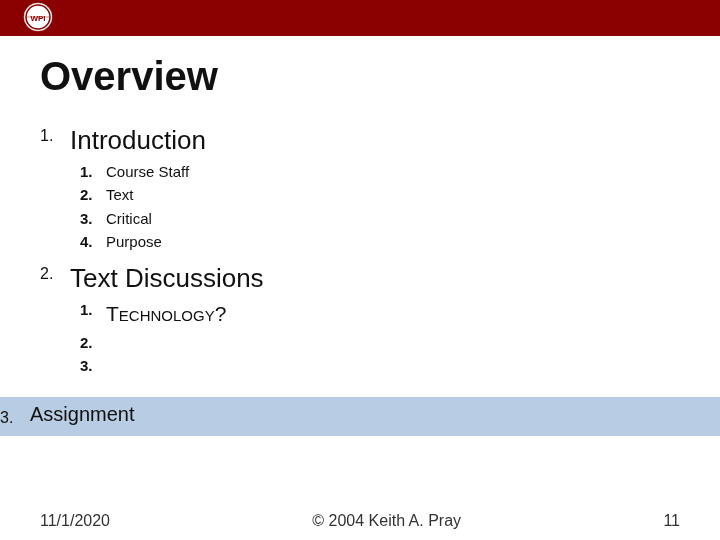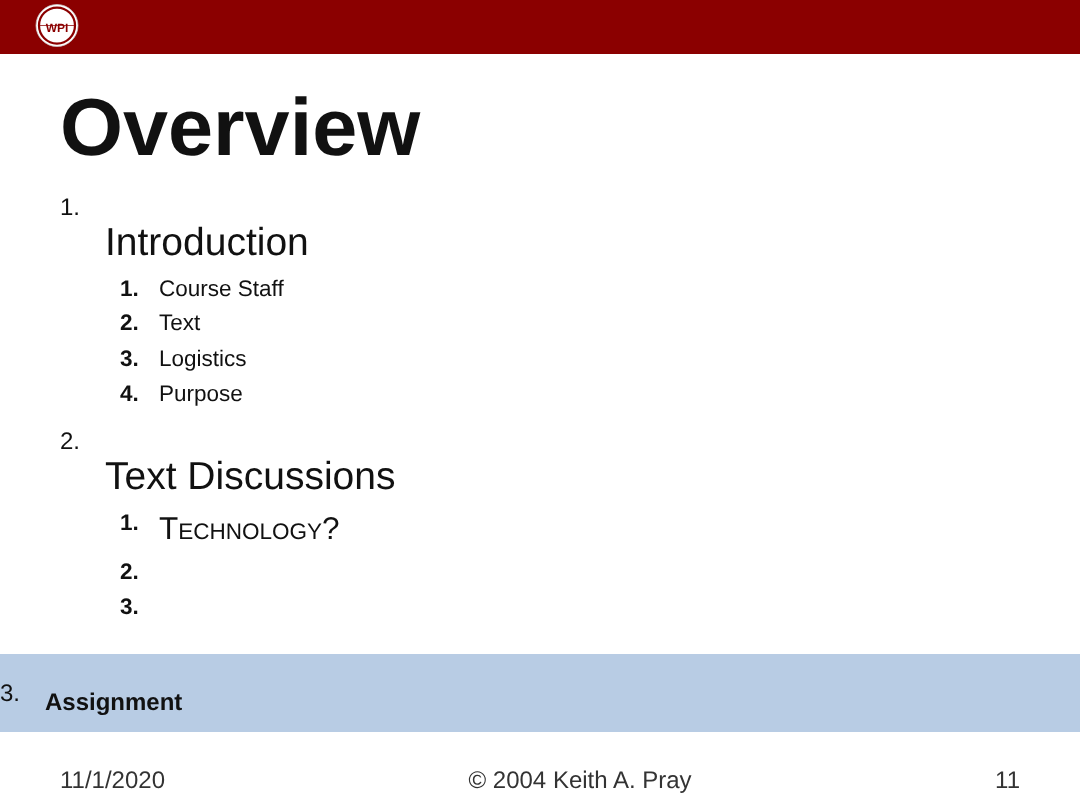--- a/index.html
+++ b/index.html
@@ -44,24 +44,24 @@
       width: 48px;
       height: 30px;
     }
 
     
     .content {
       padding: 18px 40px 10px 40px;
     }
 
     .overview-title {
-      font-size: 54px;
+      font-size: 40px;
       font-weight: bold;
       color: #111;
-      margin-bottom: 12px;
+      margin-bottom: 26px;
     }
 
     .section {
       display: flex;
       align-items: flex-start;
       margin-bottom: 10px;
     }
 
     .section-number {
       font-size: 16px;
@@ -72,21 +72,20 @@
 
     .section-content {
       flex: 1;
     }
 
     .section-heading {
       font-size: 26px;
       color: #111;
       font-weight: normal;
       margin-bottom: 4px;
-      margin-top: 18px;
     }
 
     .sub-list {
       list-style: none;
       padding-left: 10px;
     }
 
     .sub-list li {
       font-size: 15px;
       color: #111;
@@ -108,22 +107,22 @@
       padding: 6px 40px 6px 40px;
       display: flex;
       align-items: center;
     }
 
     .highlight-row .section-number {
       font-size: 16px;
     }
 
     .highlight-row .section-heading {
-      font-size: 16px;
-      font-weight: bold;
+      font-size: 20px;
+      font-weight: normal;
     }
 
     
     .footer {
       position: absolute;
       bottom: 10px;
       left: 0;
       right: 0;
       display: flex;
       justify-content: space-between;
@@ -167,21 +166,21 @@
         <li>
           <span class="sub-num">1.</span>
           <span>Course Staff</span>
         </li>
         <li>
           <span class="sub-num">2.</span>
           <span>Text</span>
         </li>
         <li>
           <span class="sub-num">3.</span>
-          <span>Logistics</span>
+          <span>Critical</span>
         </li>
         <li>
           <span class="sub-num">4.</span>
           <span>Purpose</span>
         </li>
       </ul>
     </div>
   </div>
 
   <div class="section">

